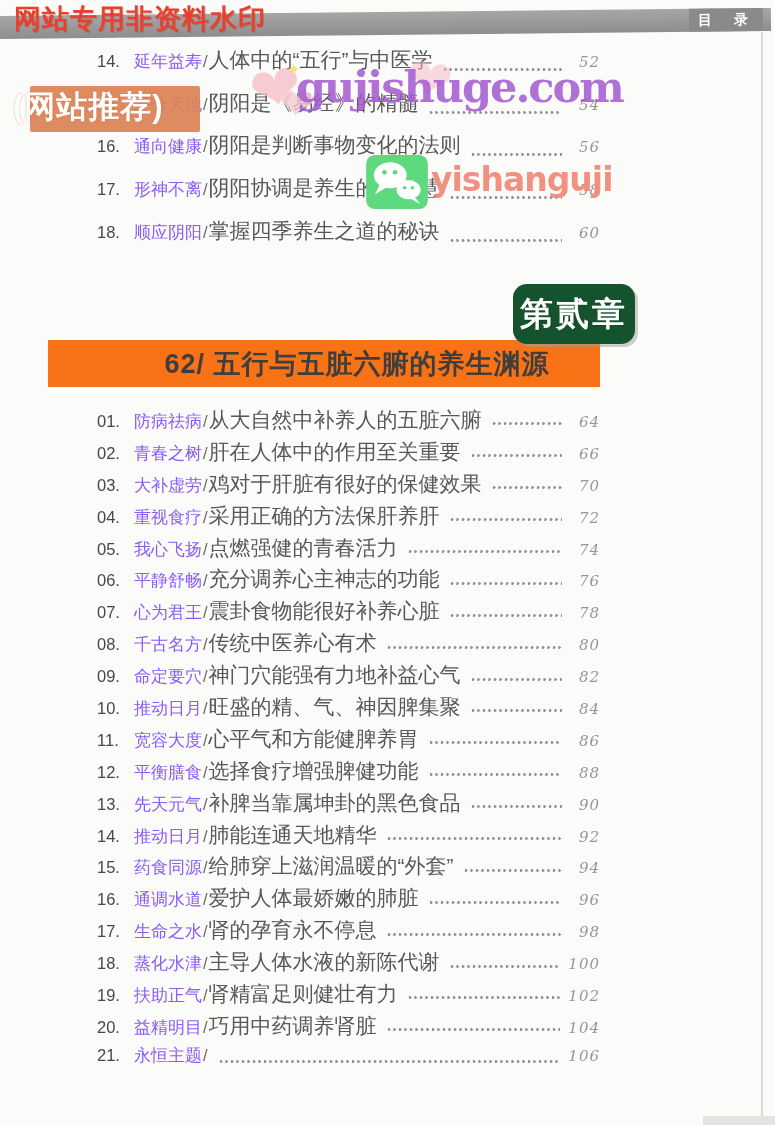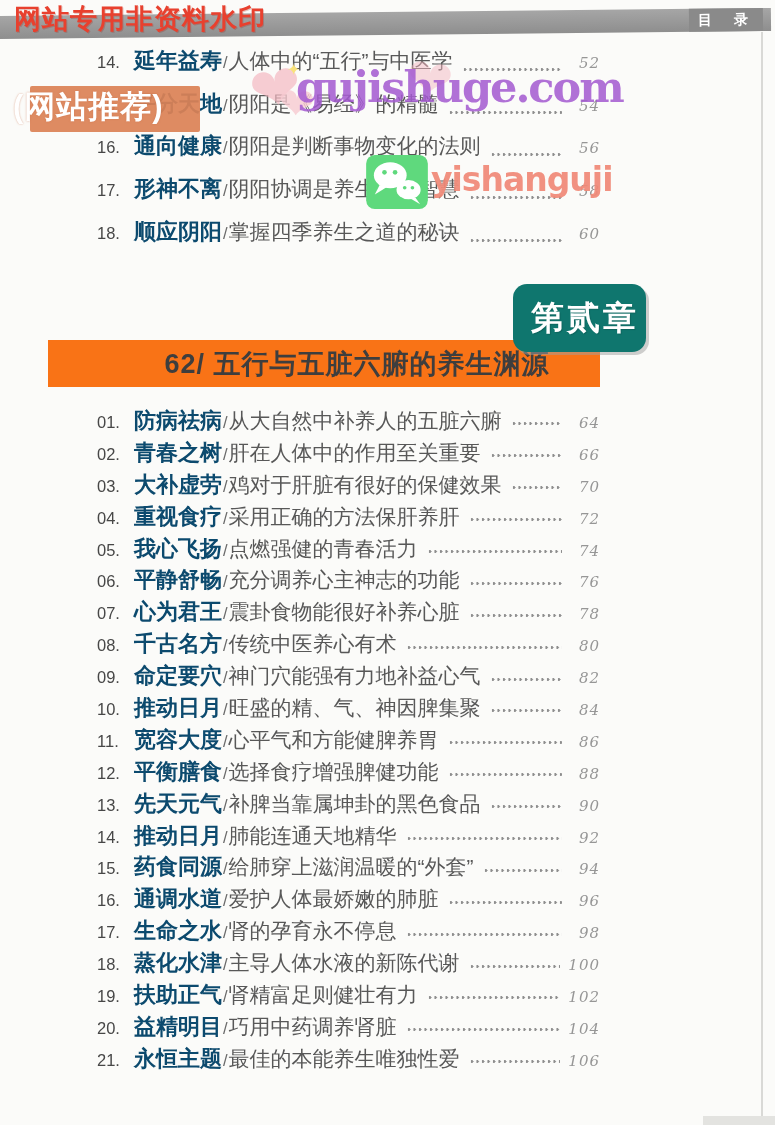--- a/index.html
+++ b/index.html
@@ -46,44 +46,43 @@
     text-shadow:0 0 2px rgba(200,110,70,.6);
   }
   .wechat-icon { position:absolute; left:366px; top:155px; z-index:6; }
   .wechat-name {
     position:absolute; left:431px; top:160px; z-index:6;
     font-family:"DejaVu Sans", sans-serif; font-weight:bold;
     font-size:33px; letter-spacing:-1px; color:#f18a78; opacity:.93;
   }
   
   .chapter-badge {
-    position:absolute; left:513px; top:284px; width:122px; height:68px; z-index:5;
-    background:#0f766e; border-radius:14px;
+    position:absolute; left:513px; top:284px; width:122px; height:60px; z-index:5;
+    background:#14532d; border-radius:14px;
     display:flex; align-items:center; justify-content:center;
     color:#fff; font-size:33px; font-weight:bold; letter-spacing:3px;
     box-shadow:3px 3px 0 rgba(160,160,160,.5);
     text-shadow:1px 1px 1px rgba(0,0,0,.15);
-    padding-left:11px;
   }
   .chapter-bar {
     position:absolute; left:48px; top:340px; width:552px; height:47px;
     background:#f97316; z-index:2;
     display:flex; align-items:center; justify-content:center;
     padding-left:66px; box-sizing:border-box;
     font-size:27px; font-weight:bold; color:#3e3e3e; letter-spacing:1px;
   }
   
   .toc { position:absolute; left:57px; width:543px; z-index:2; }
   .toc-top  { top:46px; }
   .toc-main { top:406px; }
   .row { display:flex; align-items:baseline; }
   .toc-top  .row { height:42.7px; }
   .toc-main .row { height:31.9px; }
   .num   { width:37px; flex:none; color:#474747; font-size:16.5px;margin-left:40px; }
-  .title { font-weight:bold; color:#0c4a6e; font-size:22px; white-space:nowrap; }
+  .title { font-weight:normal; color:#8b5cf6; font-size:17px; white-space:nowrap; }
   .slash { color:#6a6a6a; font-size:16.5px; margin:0 1px; }
   .desc  { color:#585858; font-size:21px; white-space:nowrap; }
   .leader {
     flex:1; height:7px; margin:0 8px 0 10px; align-self:center; position:relative; top:2px;
     background-image:radial-gradient(circle at 2px 3.5px, #8d8d8d 1.15px, transparent 1.5px);
     background-size:5.5px 7px; background-repeat:repeat-x;
   }
   .page {
     flex:none; min-width:30px; text-align:right;
     font-family:"DejaVu Serif", serif; font-style:italic;
@@ -359,20 +358,19 @@
       <span class="slash">/</span>
       <span class="desc">巧用中药调养肾脏</span>
       <span class="leader"></span>
       <span class="page">104</span>
     </div>
 
     <div class="row">
       <span class="num">21.</span>
       <span class="title">永恒主题</span>
       <span class="slash">/</span>
-      <span class="desc">最佳的本能养生唯独性爱</span>
       <span class="leader"></span>
       <span class="page">106</span>
     </div>
   </div>
 
 <div class="page-edge"></div>
 <div class="corner-box"></div>
 
 </body></html>

